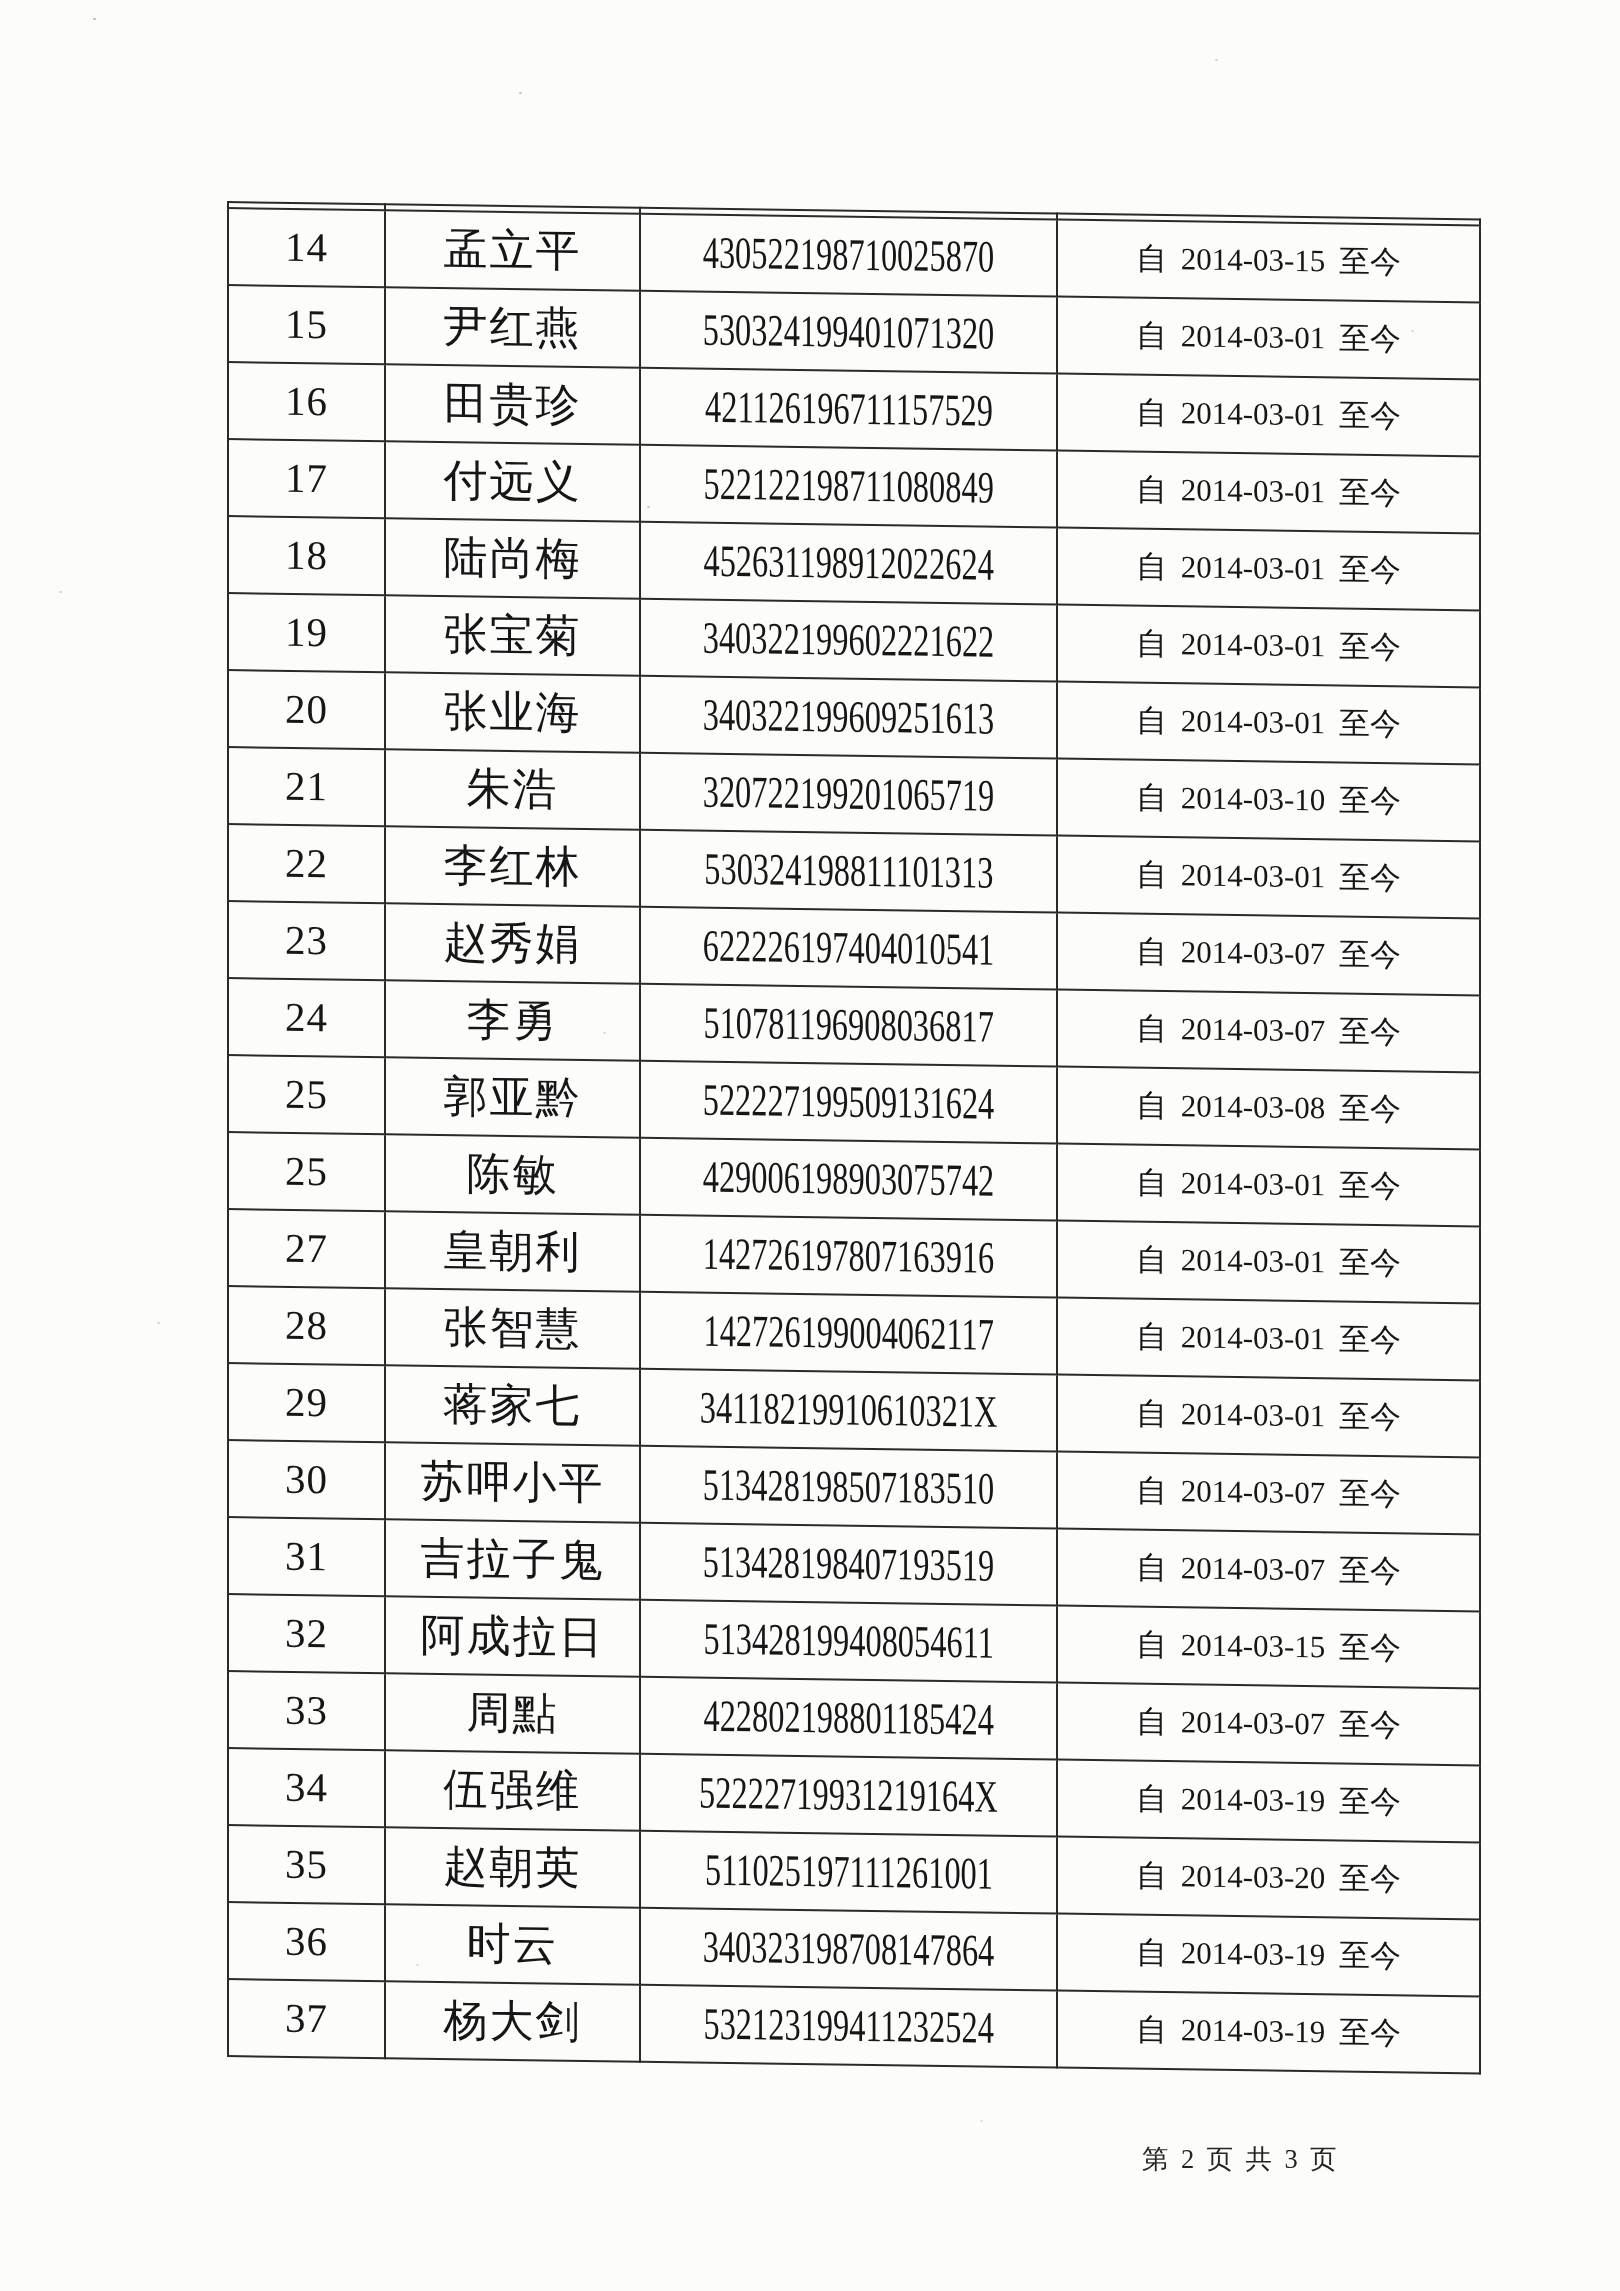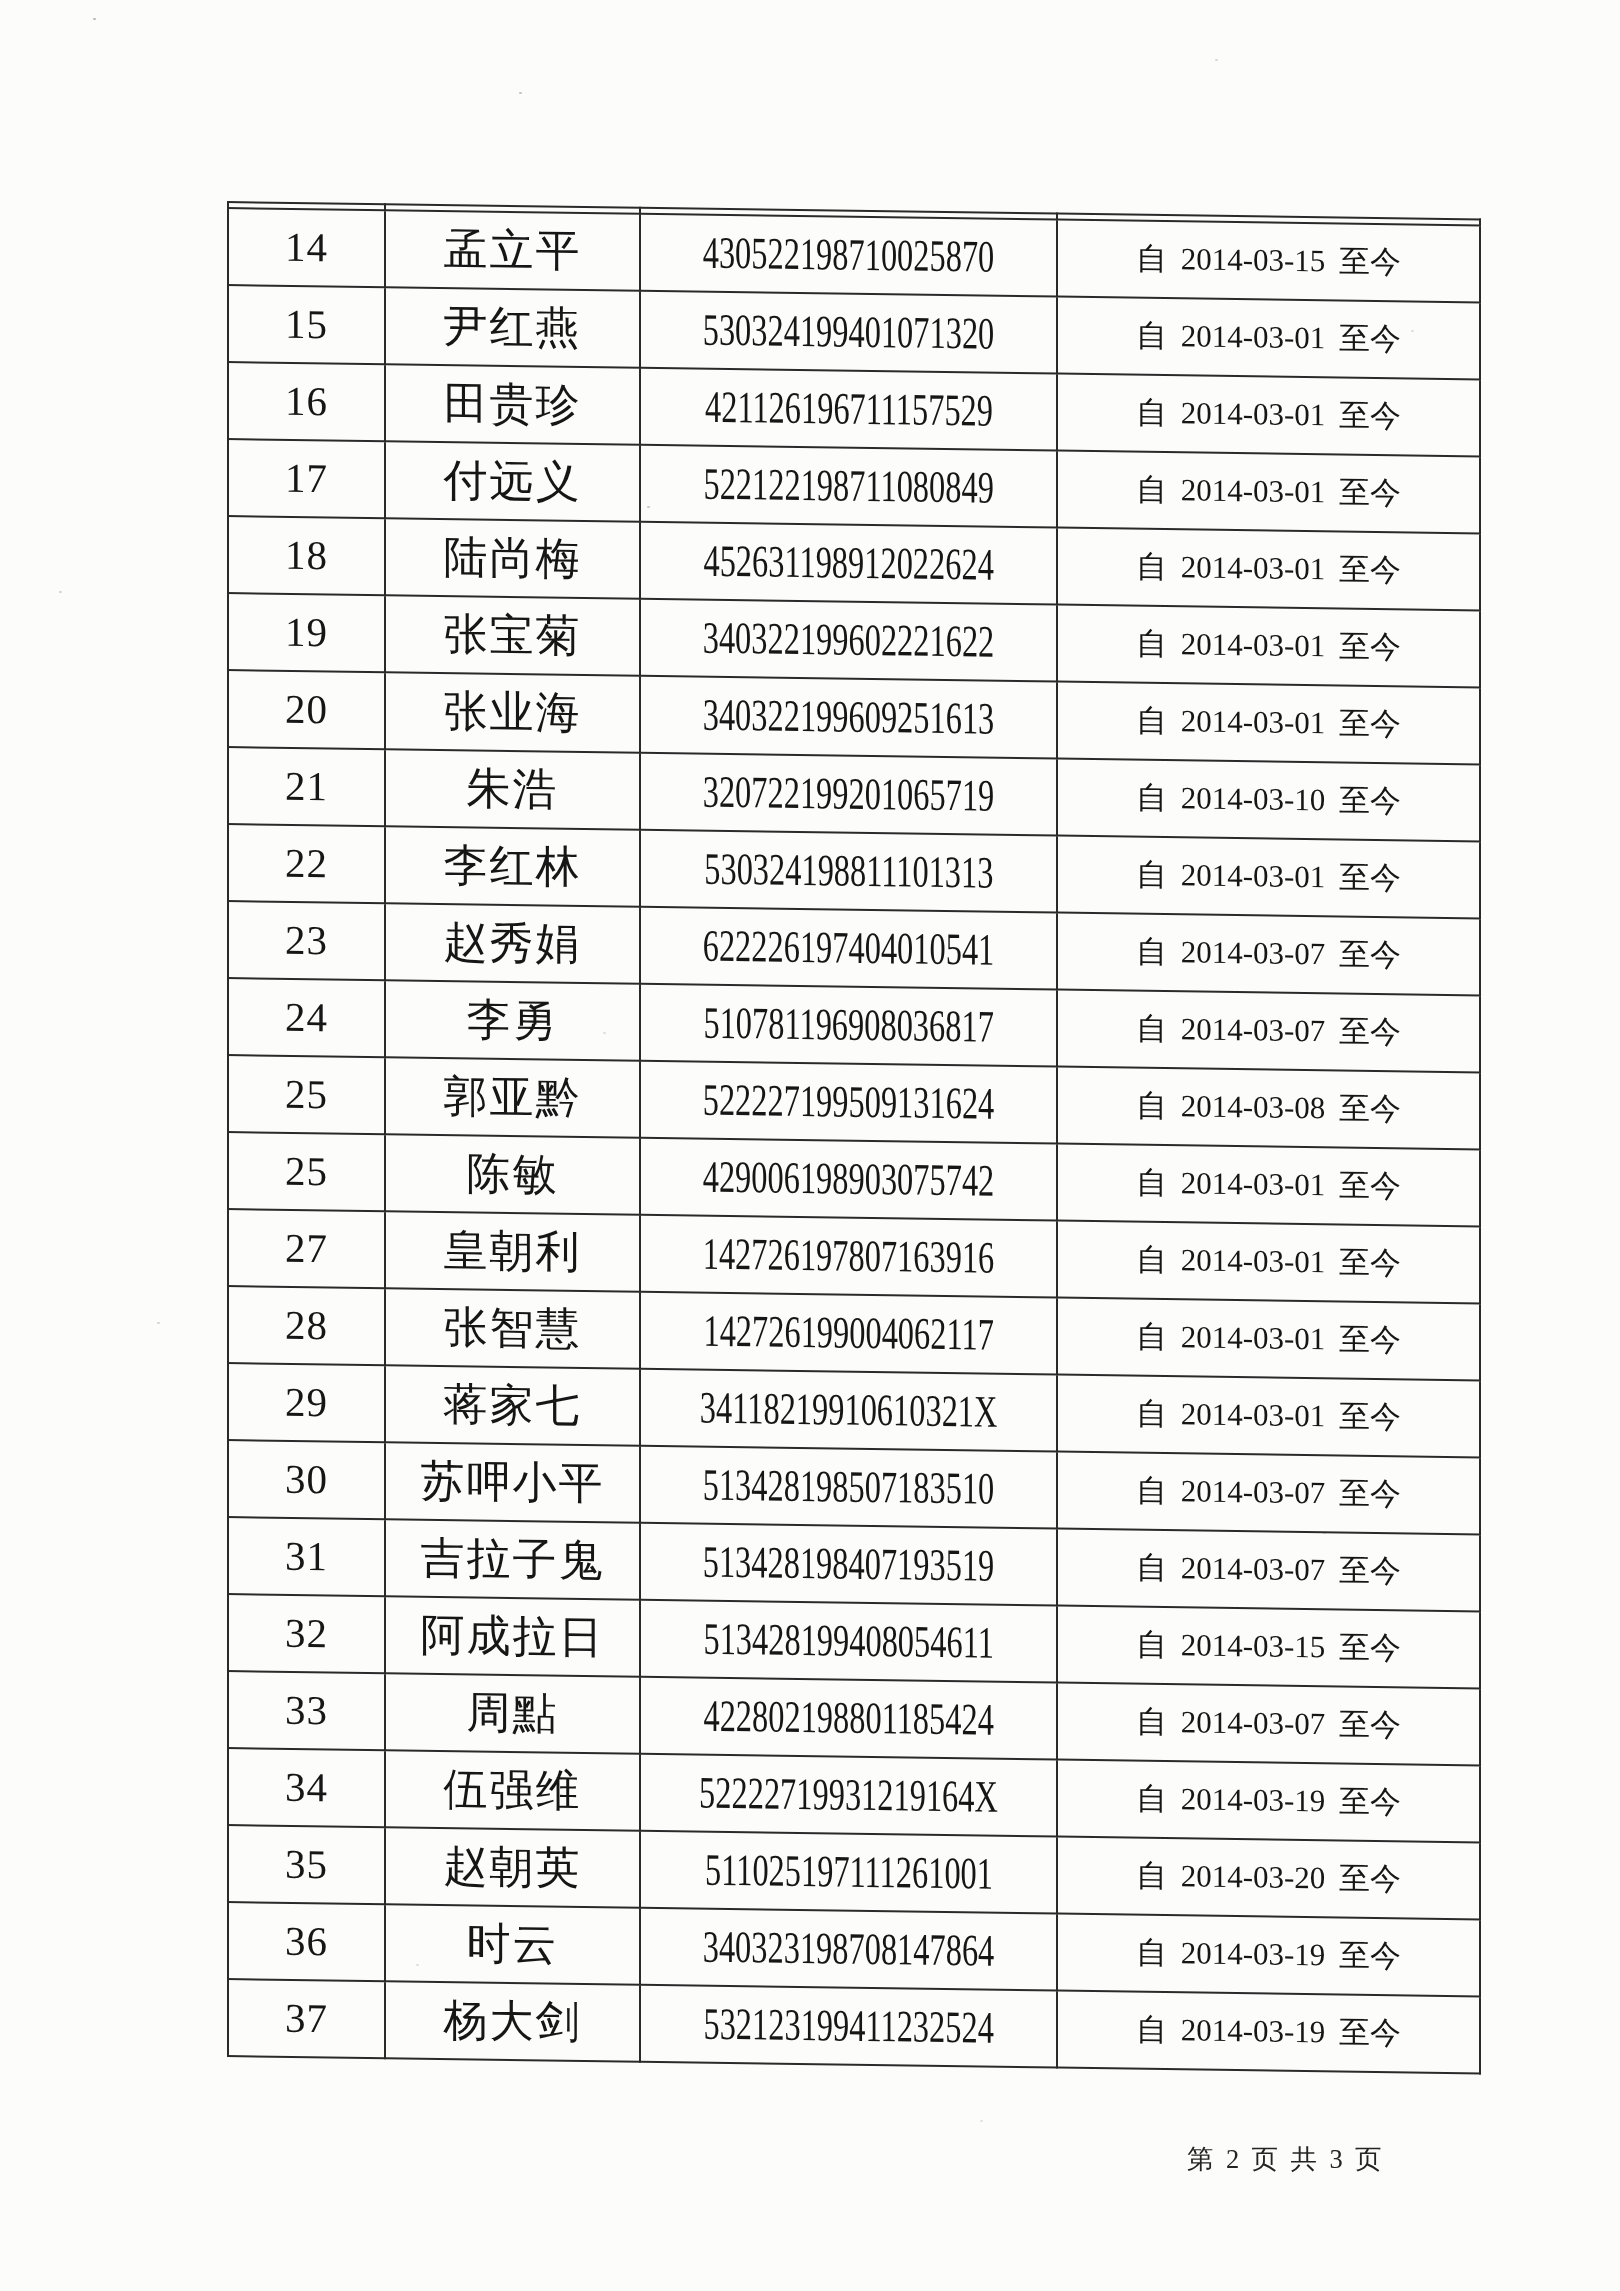--- a/index.html
+++ b/index.html
@@ -37,21 +37,21 @@
   .idnum{
     display:inline-block;
     font-size:45px;
     transform:scaleX(0.72);
     transform-origin:center center;
     white-space:nowrap;
   }
   .period-text{white-space:nowrap;word-spacing:5.9px;}
   .footer{
     position:absolute;
-    left:1187px;top:2141px;
+    left:1142px;top:2141px;
     font-size:26.5px;
     letter-spacing:2.9px;
     color:#242424;
     white-space:nowrap;
   }
   
   .speck{
     position:absolute;left:93px;top:17.6px;
     width:2.9px;height:2.9px;border-radius:50%;
     background:rgba(60,60,60,.35);

